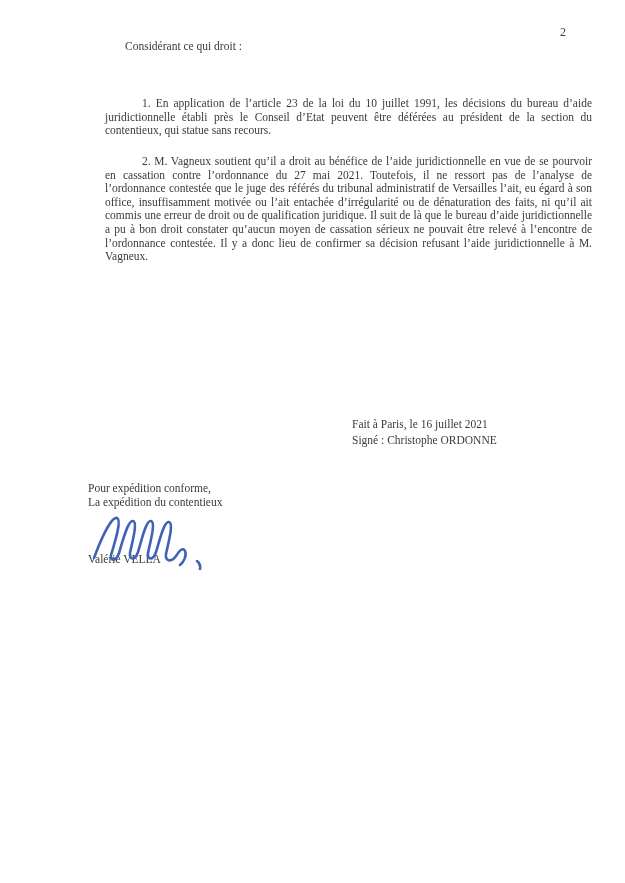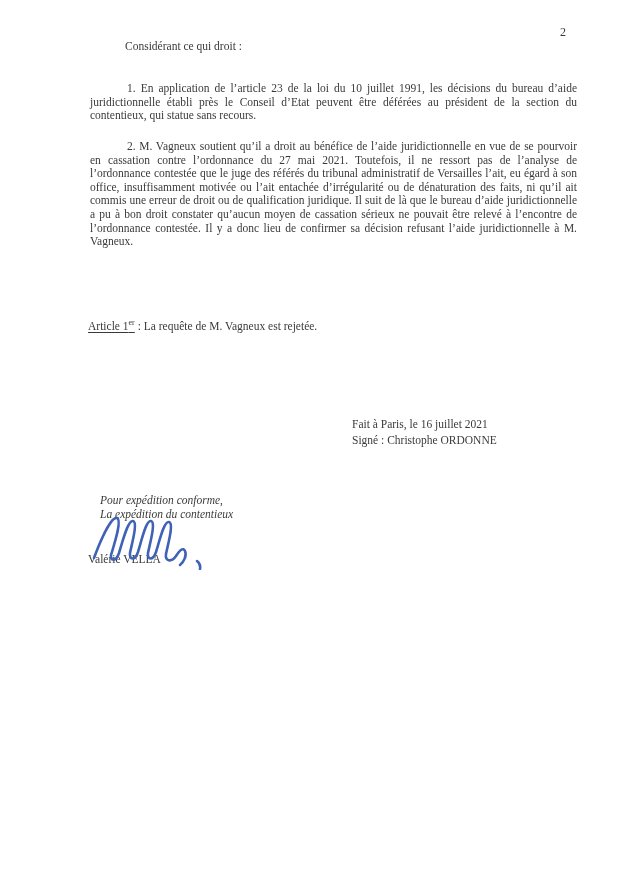--- a/index.html
+++ b/index.html
@@ -28,21 +28,21 @@
     position: absolute;
     top: 40px;
     left: 125px;
   }
   .para {
     position: absolute;
     left: 88px;
     width: 487px;
     text-align: justify;
     text-indent: 37px;
-    margin: 2px;
+    margin: 17px;
   }
   .para1 { top: 80px; }
   .para2 { top: 138px; font-family: Liberation Serif, serif; }
   .ordonne {
     position: absolute;
     top: 290px;
     left: 88px;
     width: 487px;
     text-align: center;
     font-weight: bold;
@@ -64,23 +64,22 @@
     top: 417px;
     left: 352px;
     font-weight: normal;
     margin: 0;
     line-height: 15.5px;
   }
   .certif {
     position: absolute;
     top: 481px;
     left: 88px;
-    margin: 12px;
+    margin: 0;
     line-height: 14px;
-    font-style: italic;
   }
   .signature-svg {
     position: absolute;
     top: 512px;
     left: 90px;
     z-index: 2;
   }
   .signatory {
     position: absolute;
     top: 553px;
@@ -96,21 +95,20 @@
 
   <div class="pagenum">2</div>
 
   <div class="intro">Considérant ce qui droit :</div>
 
   <p class="para para1">1. En application de l’article 23 de la loi du 10 juillet 1991, les décisions du bureau d’aide juridictionnelle établi près le Conseil d’Etat peuvent être déférées au président de la section du contentieux, qui statue sans recours.</p>
 
   <p class="para para2">2. M. Vagneux soutient qu’il a droit au bénéfice de l’aide juridictionnelle en vue de se pourvoir en cassation contre l’ordonnance du 27 mai 2021. Toutefois, il ne ressort pas de l’analyse de l’ordonnance contestée que le juge des référés du tribunal administratif de Versailles l’ait, eu égard à son office, insuffisamment motivée ou l’ait entachée d’irrégularité ou de dénaturation des faits, ni qu’il ait commis une erreur de droit ou de qualification juridique. Il suit de là que le bureau d’aide juridictionnelle a pu à bon droit constater qu’aucun moyen de cassation sérieux ne pouvait être relevé à l’encontre de l’ordonnance contestée. Il y a donc lieu de confirmer sa décision refusant l’aide juridictionnelle à M. Vagneux.</p>
 
 
-  <p class="article article1"><span class="u"><span>Article 1</span><sup>er</sup></span><span> : La requête de M. Vagneux est rejetée.</span></p>
 
 
   <p class="signoff">
     <span>Fait à Paris, le 16 juillet 2021</span><br>
     <span>Signé : Christophe ORDONNE</span>
   </p>
 
   <p class="certif">
     <span>Pour expédition conforme,</span><br>
     <span>La expédition du contentieux</span>

